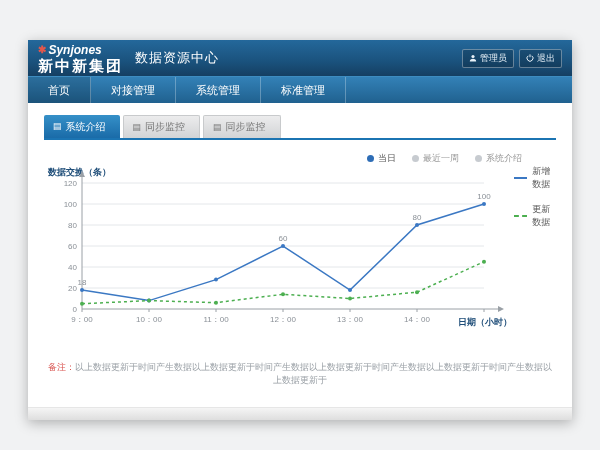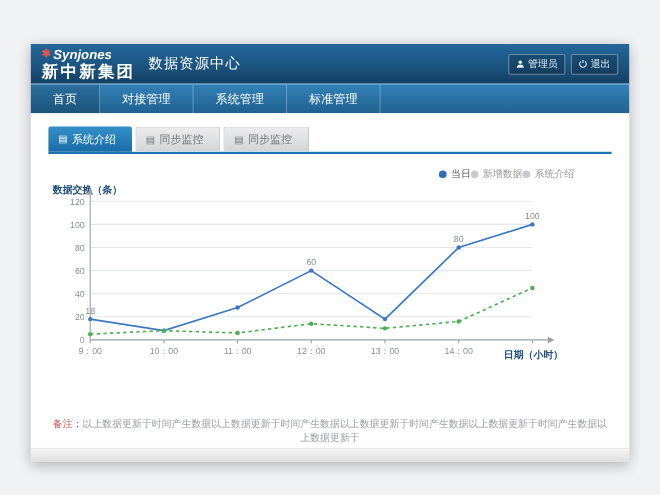--- a/index.html
+++ b/index.html
@@ -45,34 +45,34 @@
   .content { flex:1; padding:12px 16px 0; background:#fff; position:relative; }
   .tabs { display:flex; gap:3px; border-bottom:2px solid #1b74b2; }
   .tab {
     display:flex; align-items:center; gap:4px; font-size:10px;
     padding:4px 14px 4px 9px; cursor:pointer; border-radius:2px 2px 0 0;
   }
   .tab.active { background:linear-gradient(180deg,#3590c8,#1a6ba8); color:#fff; }
   .tab.inactive { background:linear-gradient(180deg,#ececed,#d2d4d6); color:#777; border:1px solid #c8cacc; border-bottom:none; }
   .tab-icon { font-size:9px; line-height:1; }
   
-  .filters { display:flex; justify-content:flex-end; margin:12px 34px 0 0; }
+  .filters { display:flex; justify-content:flex-end; gap:16px; margin:12px 34px 0 0; }
   .filter { display:flex; align-items:center; gap:4px; font-size:9px; color:#999; cursor:pointer; }
   .dot { width:7px; height:7px; border-radius:50%; background:#c7cbd0; }
   .filter.active .dot { background:#2e6db6; }
   .filter.active { color:#555; }
   
   .chart-row { display:flex; margin-top:0; }
   svg.chart { width:470px; height:172px; font-family:"Liberation Sans",sans-serif; flex-shrink:0; }
   .legend { display:flex; flex-direction:column; gap:12px; width:72px; }
   .legend-item { display:flex; align-items:center; gap:5px; font-size:9px; color:#555; cursor:pointer; }
   .legend-line { width:20px; height:0; border-top:2px solid #888; }
   .legend-line.dashed { border-top-style:dashed; border-top-width:2px; }
   
-  .note { text-align:center; font-size:9px; color:#9aa0a6; margin-top:42px; }
+  .note { text-align:center; font-size:9px; color:#9aa0a6; margin-top:24px; }
   .note .prefix { color:#d9534f; }
   
   .footer { height:13px; flex-shrink:0; background:linear-gradient(180deg,#f5f5f5,#dedede); border-top:1px solid #e6e6e6; }
 </style>
 </head>
 <body>
 
 <div class="window">
 
   <div class="header">
@@ -138,21 +138,21 @@
       </div>
     </div>
 
     <div class="filters">
       <div class="filter active">
         <span class="dot"></span>
         <span>当日</span>
       </div>
       <div class="filter">
         <span class="dot"></span>
-        <span>新增数据</span>
+        <span>最近一周</span>
       </div>
       <div class="filter">
         <span class="dot"></span>
         <span>系统介绍</span>
       </div>
     </div>
 
     <div class="chart-row">
       <svg id="chart-svg" class="chart" viewBox="0 0 470 172">
           <text x="4" y="10" font-size="9" font-weight="bold" fill="#1f4e79">数据交换（条）</text>
@@ -201,20 +201,30 @@
           <text x="440" y="34" text-anchor="middle" font-size="8" fill="#8a9097">100</text>
           <polyline points="38,138.75 105,135.60000000000002 172,137.7 239,129.3 306,133.5 373,127.2 440,96.75" fill="none" stroke="#4caf50" stroke-width="1.5" stroke-dasharray="3,3"></polyline>
           <circle cx="38" cy="138.75" r="2" fill="#4caf50"></circle>
           <circle cx="105" cy="135.60000000000002" r="2" fill="#4caf50"></circle>
           <circle cx="172" cy="137.7" r="2" fill="#4caf50"></circle>
           <circle cx="239" cy="129.3" r="2" fill="#4caf50"></circle>
           <circle cx="306" cy="133.5" r="2" fill="#4caf50"></circle>
           <circle cx="373" cy="127.2" r="2" fill="#4caf50"></circle>
           <circle cx="440" cy="96.75" r="2" fill="#4caf50"></circle>
         </svg>
+      <div class="legend">
+        <div class="legend-item">
+          <span class="legend-line" style="border-top-color: rgb(59, 120, 195);"></span>
+          <span class="legend-label">新增数据</span>
+        </div>
+        <div class="legend-item">
+          <span class="legend-line dashed" style="border-top-color: rgb(76, 175, 80);"></span>
+          <span class="legend-label">更新数据</span>
+        </div>
+      </div>
     </div>
 
     <div class="note">
       <span class="prefix">备注：</span><span>以上数据更新于时间产生数据以上数据更新于时间产生数据以上数据更新于时间产生数据以上数据更新于时间产生数据以上数据更新于</span>
     </div>
   </div>
 
   <div class="footer"></div>
 </div>
 

